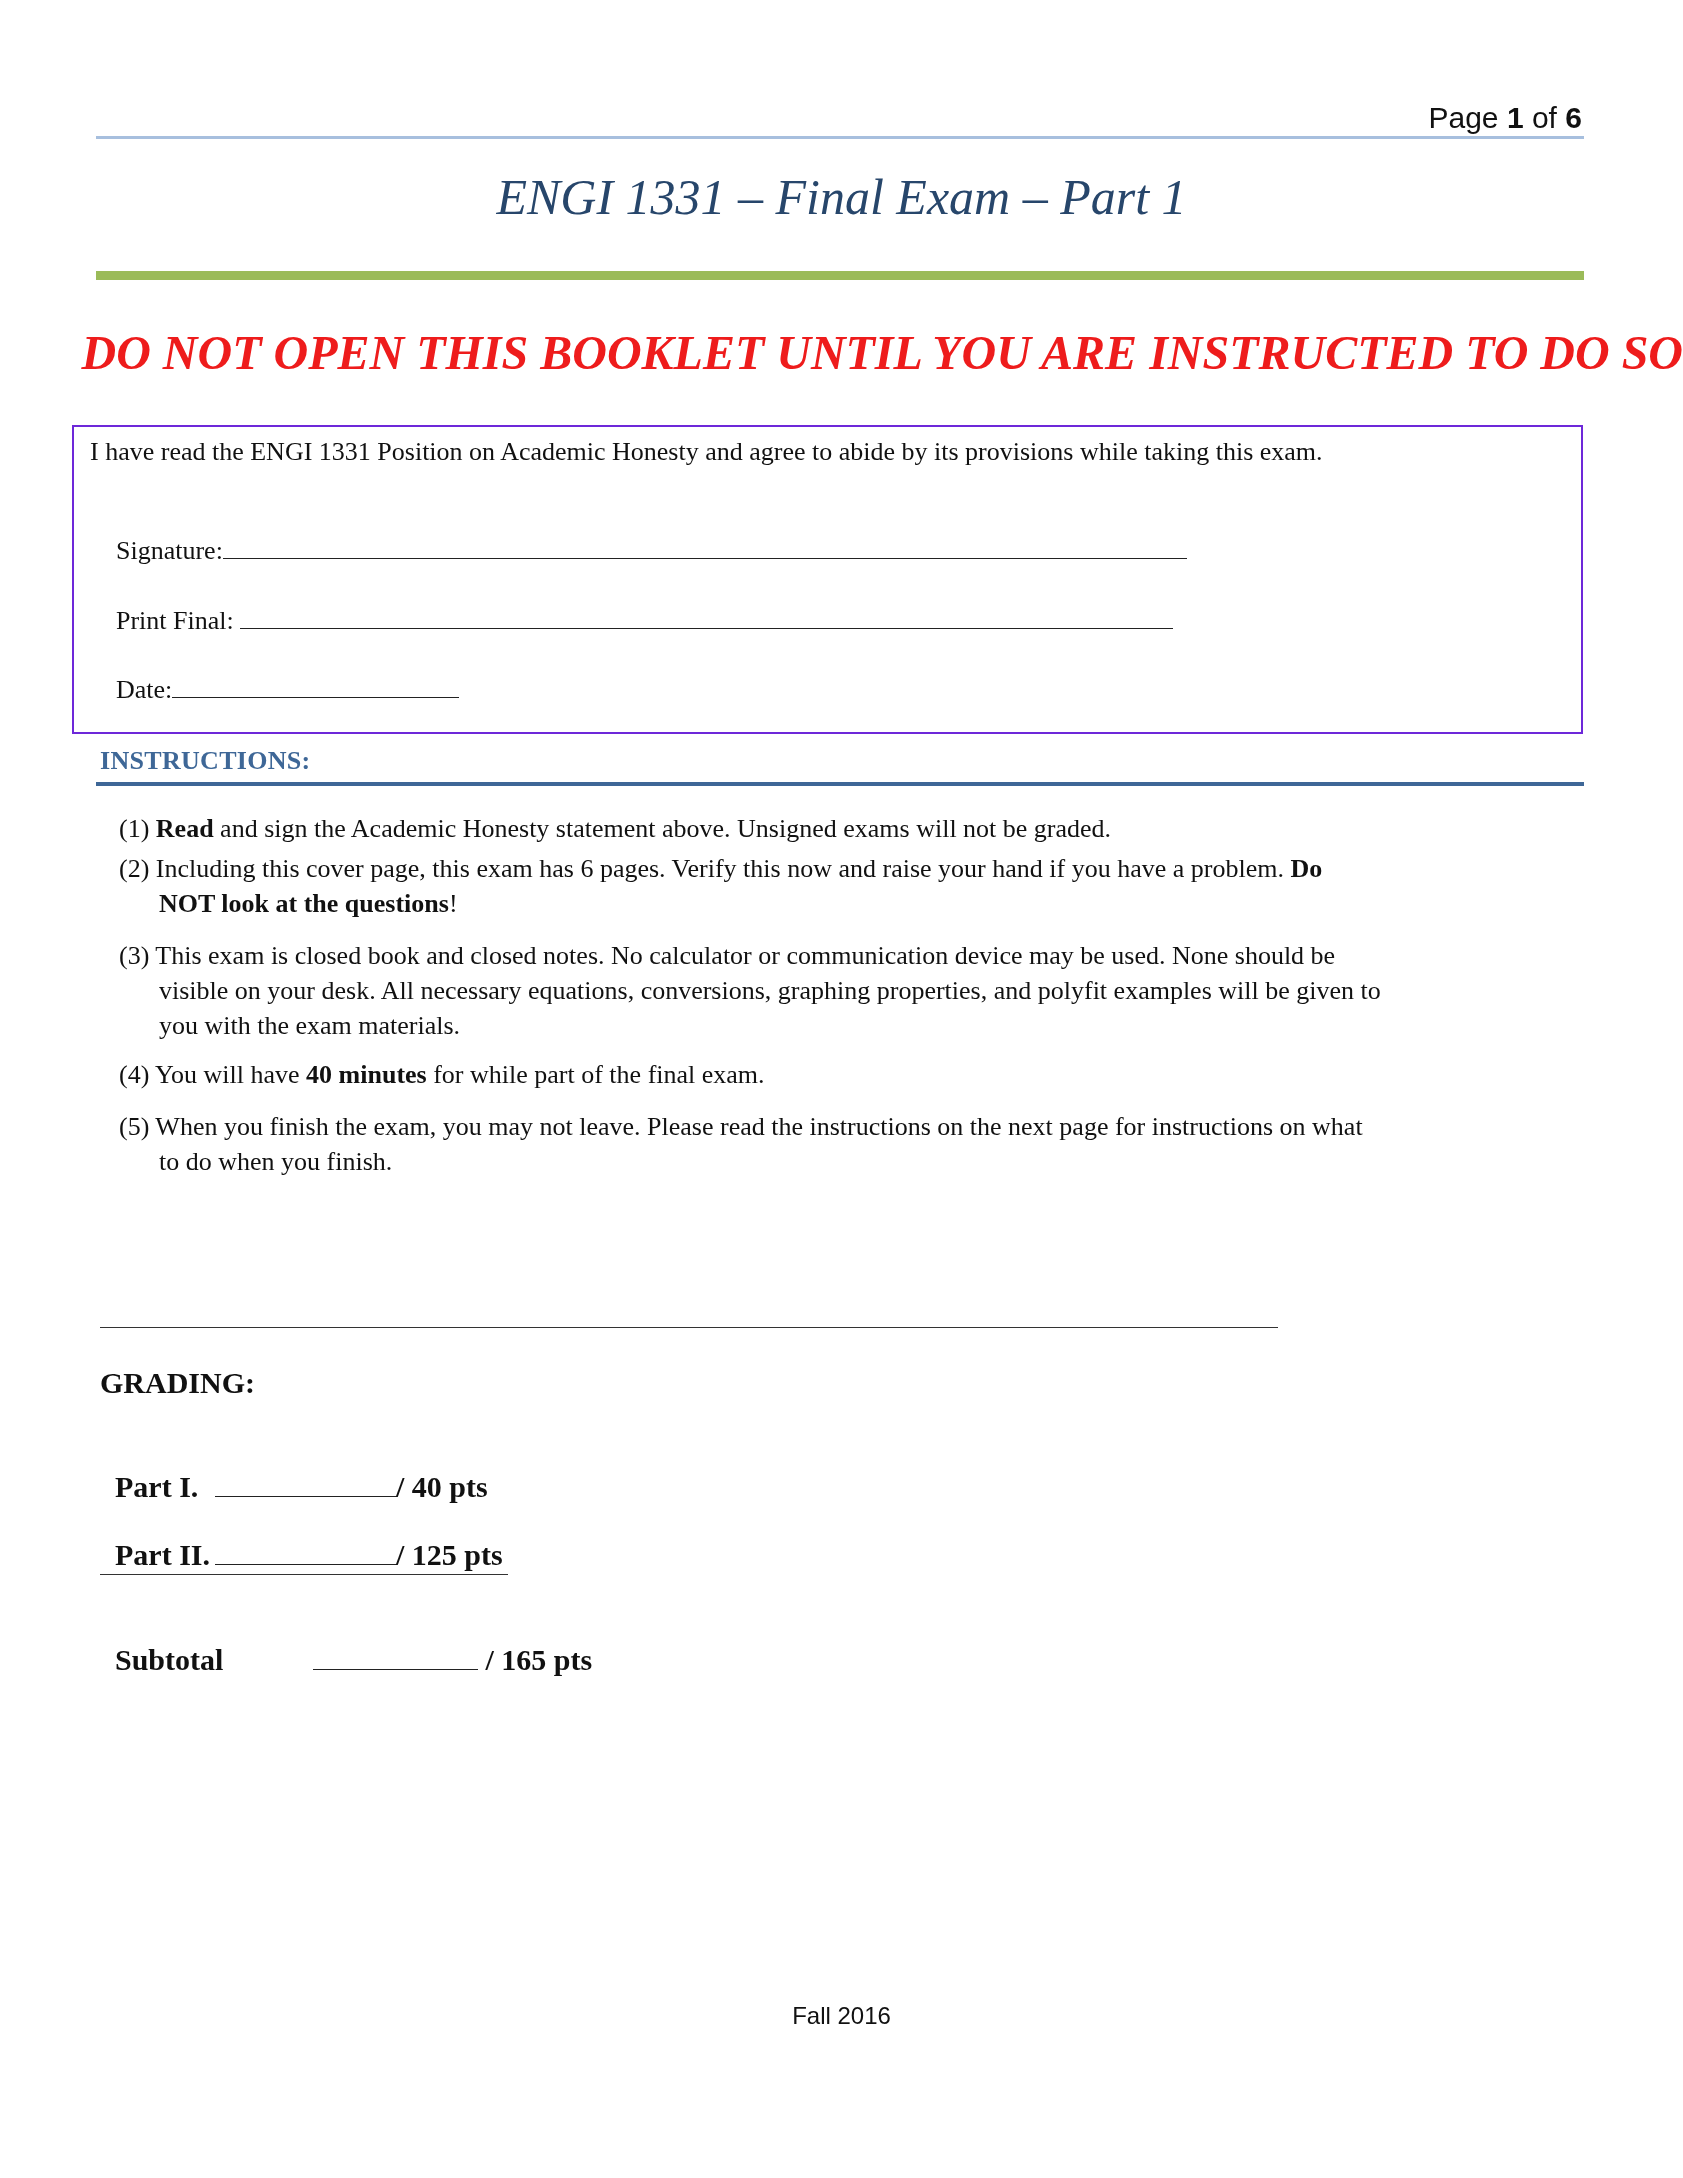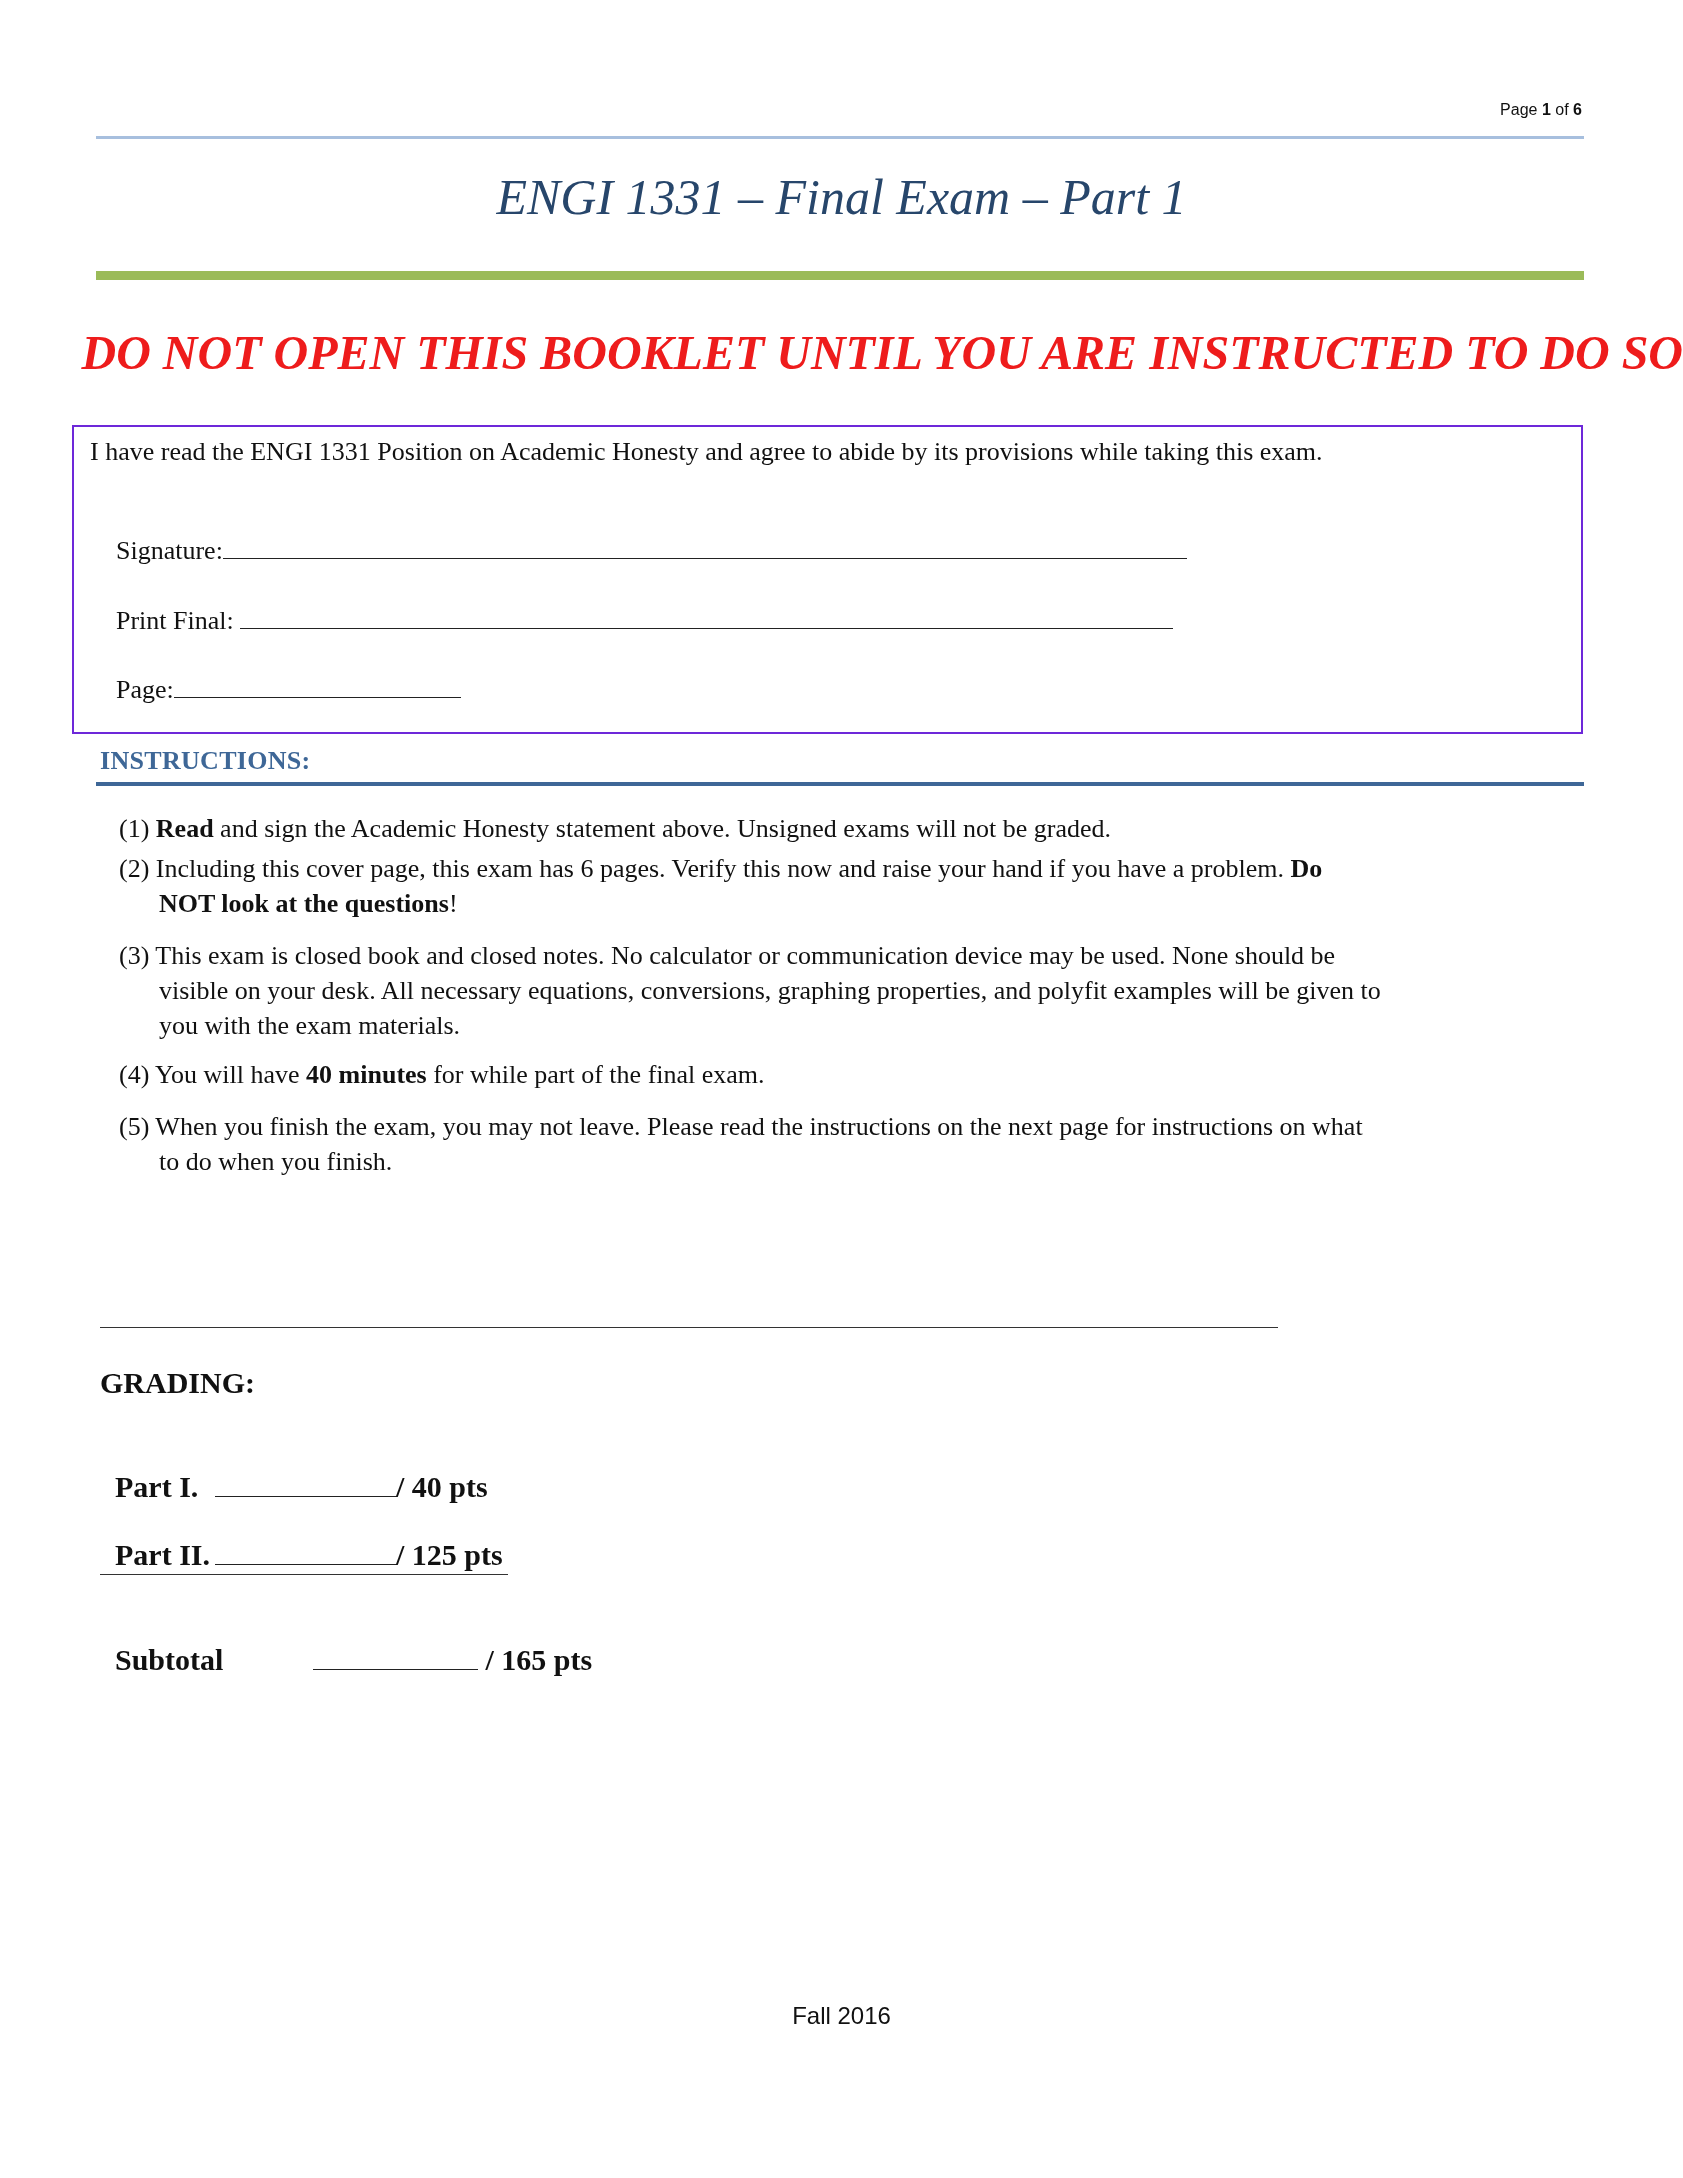--- a/index.html
+++ b/index.html
@@ -1,20 +1,20 @@
 <!DOCTYPE html>
 <html><head>
 <meta charset="utf-8">
 <style>
   html, body { margin: 0; padding: 0; background: #ffffff; }
   body { width: 1683px; height: 2178px; position: relative; overflow: hidden;
          font-family: "Liberation Serif", serif; color: #111; }
   .abs { position: absolute; }
   .header-page { right: 101px; top: 101px; font-family: "Liberation Sans", sans-serif;
-                 font-size: 16px; color: #111; }
+                 font-size: 30px; color: #111; }
   .header-page b { font-weight: bold; }
   .rule-top { left: 96px; width: 1488px; top: 136px; height: 3px; background: #a7bfde; }
   .title { left: 0; width: 1683px; top: 168px; text-align: center;
            font-family: "Liberation Serif", serif; font-style: italic;
            font-size: 50px; color: #27466b; }
   .rule-green { left: 96px; width: 1488px; top: 271px; height: 9px; background: #9bbb59; }
   .warning { left: 0; width: 1683px; top: 325px; text-align: right;
              font-family: "Liberation Serif", serif; font-style: italic; font-weight: bold;
              font-size: 48px; color: #ee1c1c; }
   .honesty-box { left: 72px; top: 425px; width: 1511px; height: 309px;
@@ -51,21 +51,21 @@
 
 <div class="abs honesty-box">
   <div class="line" style="top:10px;">I have read the ENGI 1331 Position on Academic Honesty and agree to abide by its provisions while taking this exam.</div>
   <div class="line" style="top:79px;">
     <span>Signature:</span><span class="blank" style="width:964px;"></span>
   </div>
   <div class="line" style="top:149px;">
     <span>Print Final:</span> <span class="blank" style="width:933px;"></span>
   </div>
   <div class="line" style="top:218px;">
-    <span>Page:</span><span class="blank" style="width:287px;"></span>
+    <span>Date:</span><span class="blank" style="width:287px;"></span>
   </div>
 </div>
 
 <div class="abs instr-head">INSTRUCTIONS:</div>
 <div class="abs rule-blue"></div>
 
 <div class="abs instr" style="top:799px;margin-top:12px;">
   <span>(1)</span> <b>Read</b><span> and sign the Academic Honesty statement above. Unsigned exams will not be graded.</span>
 </div>
 

